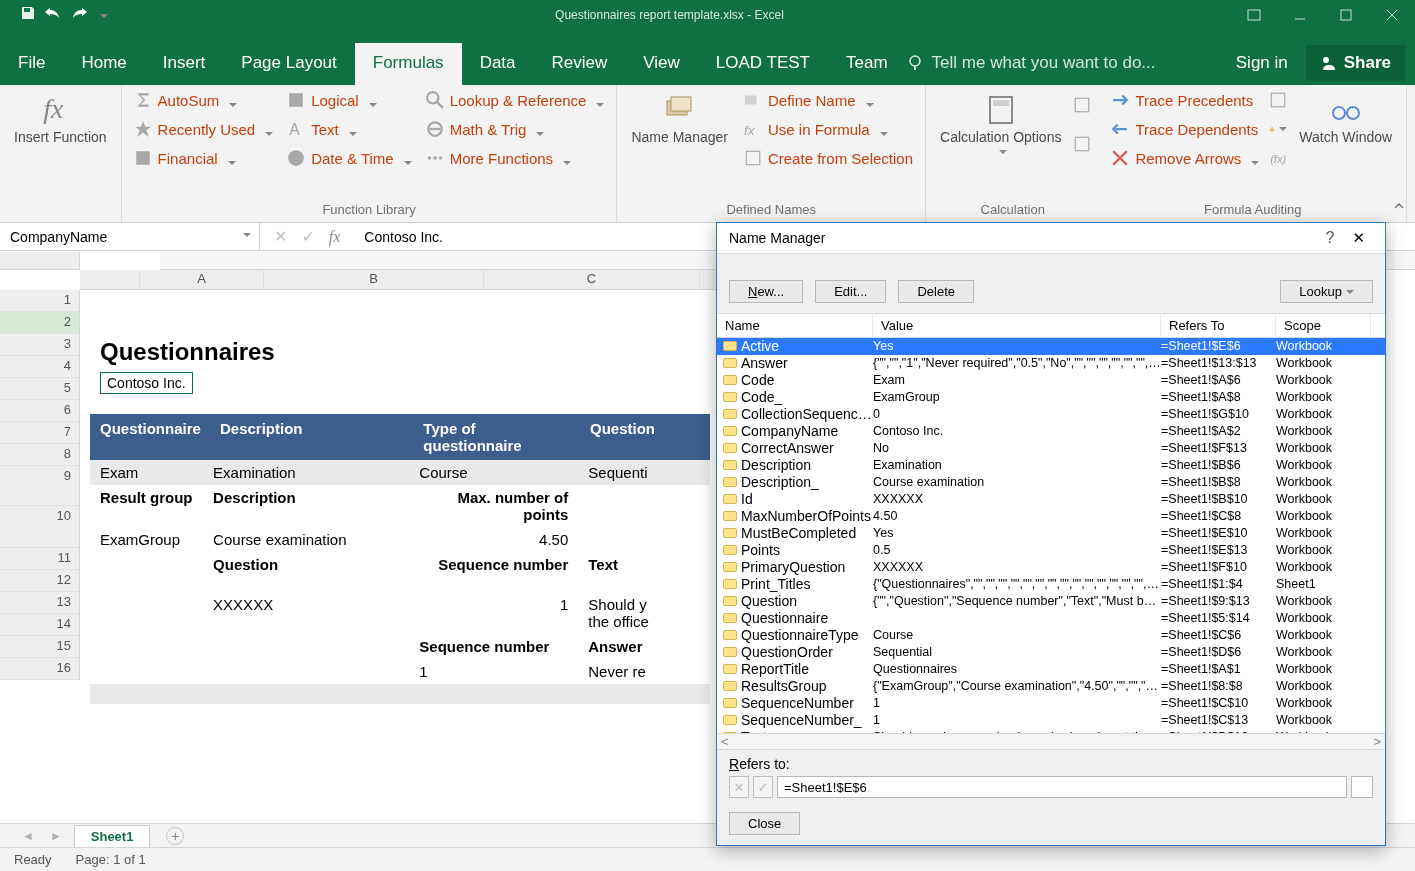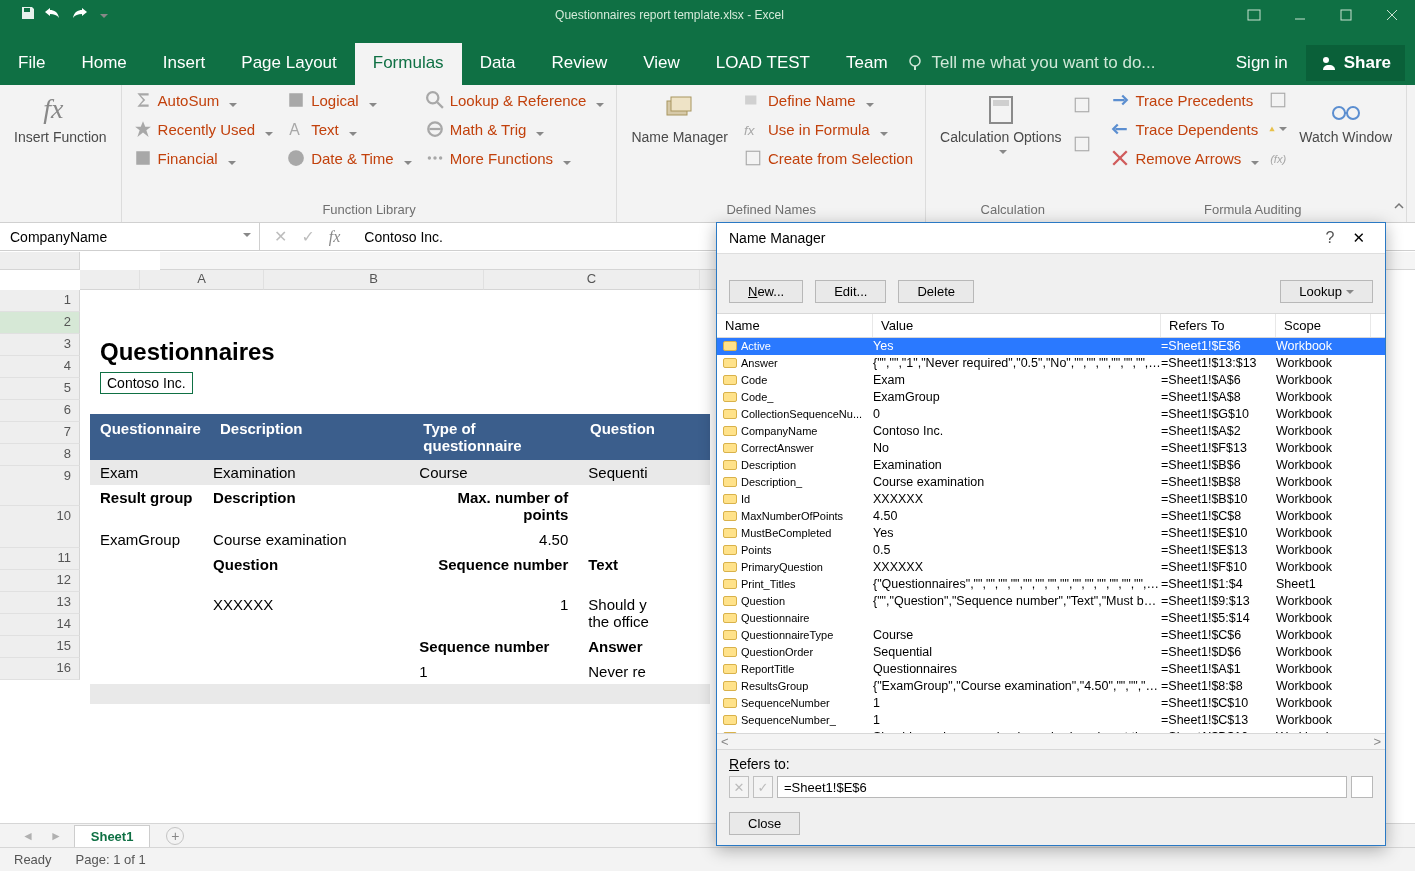--- a/index.html
+++ b/index.html
@@ -84,21 +84,21 @@
 .dlg-toolbar { padding:10px 12px; display:flex; gap:12px; align-items:center;margin-top:16px; }
 .dlg-toolbar button,.dlg-close button { background:#e9e9e9; border:1px solid #b8b8b8; padding:3px 18px; font-size:13px; }
 .dlg-toolbar .filler{flex:1}
 .dlg-cols { display:flex; background:#fff; border-top:1px solid #d8d8d8; border-bottom:1px solid #d8d8d8; }
 .dlg-cols div { padding:4px 8px; font-size:13px; border-right:1px solid #e8e8e8; }
 .dc-name{width:156px} .dc-val{width:288px} .dc-ref{width:115px} .dc-scope{width:95px}
 .dlg-rows { background:#fff; overflow-y:auto; height:436px; border-bottom:1px solid #d8d8d8; }
 .drow { display:flex; align-items:center; height:17px; white-space:nowrap; }
 .drow.sel { background:#2a79ff; color:#fff; }
 .drow .ic { width:14px; height:10px; margin:0 4px 0 6px; background:#ffe28a; border:1px solid #d9b24b; border-radius:2px; }
-.drow .nm{width:132px;overflow:hidden;text-overflow:ellipsis;font-size:11px}
+.drow .nm{width:132px;overflow:hidden;text-overflow:ellipsis;font-size:14px}
 .drow .vl{width:288px;overflow:hidden;text-overflow:ellipsis;font-size:12.5px}
 .drow .rf{width:115px;overflow:hidden;text-overflow:ellipsis;font-size:12.5px}
 .drow .sc{width:95px;font-size:12.5px}
 .dlg-hscroll{height:18px;background:#f4f4f4;display:flex;align-items:center;justify-content:space-between;padding:0 4px;color:#888;border-bottom:1px solid #d8d8d8;}
 .dlg-refers { padding:6px 12px 4px; }
 .dlg-refers .lbl{font-size:14px;margin-bottom:4px;}
 .dlg-refers .row{display:flex;align-items:center;gap:4px;}
 .dlg-refers .mini{width:20px;height:22px;border:1px solid #c0c0c0;background:#f4f4f4;display:flex;align-items:center;justify-content:center;}
 .dlg-refers input{flex:1;height:22px;border:1px solid #b8b8b8;padding:0 6px;font-size:13px;}
 .dlg-refers .pick{width:22px;height:22px;border:1px solid #b8b8b8;background:#fff;}

